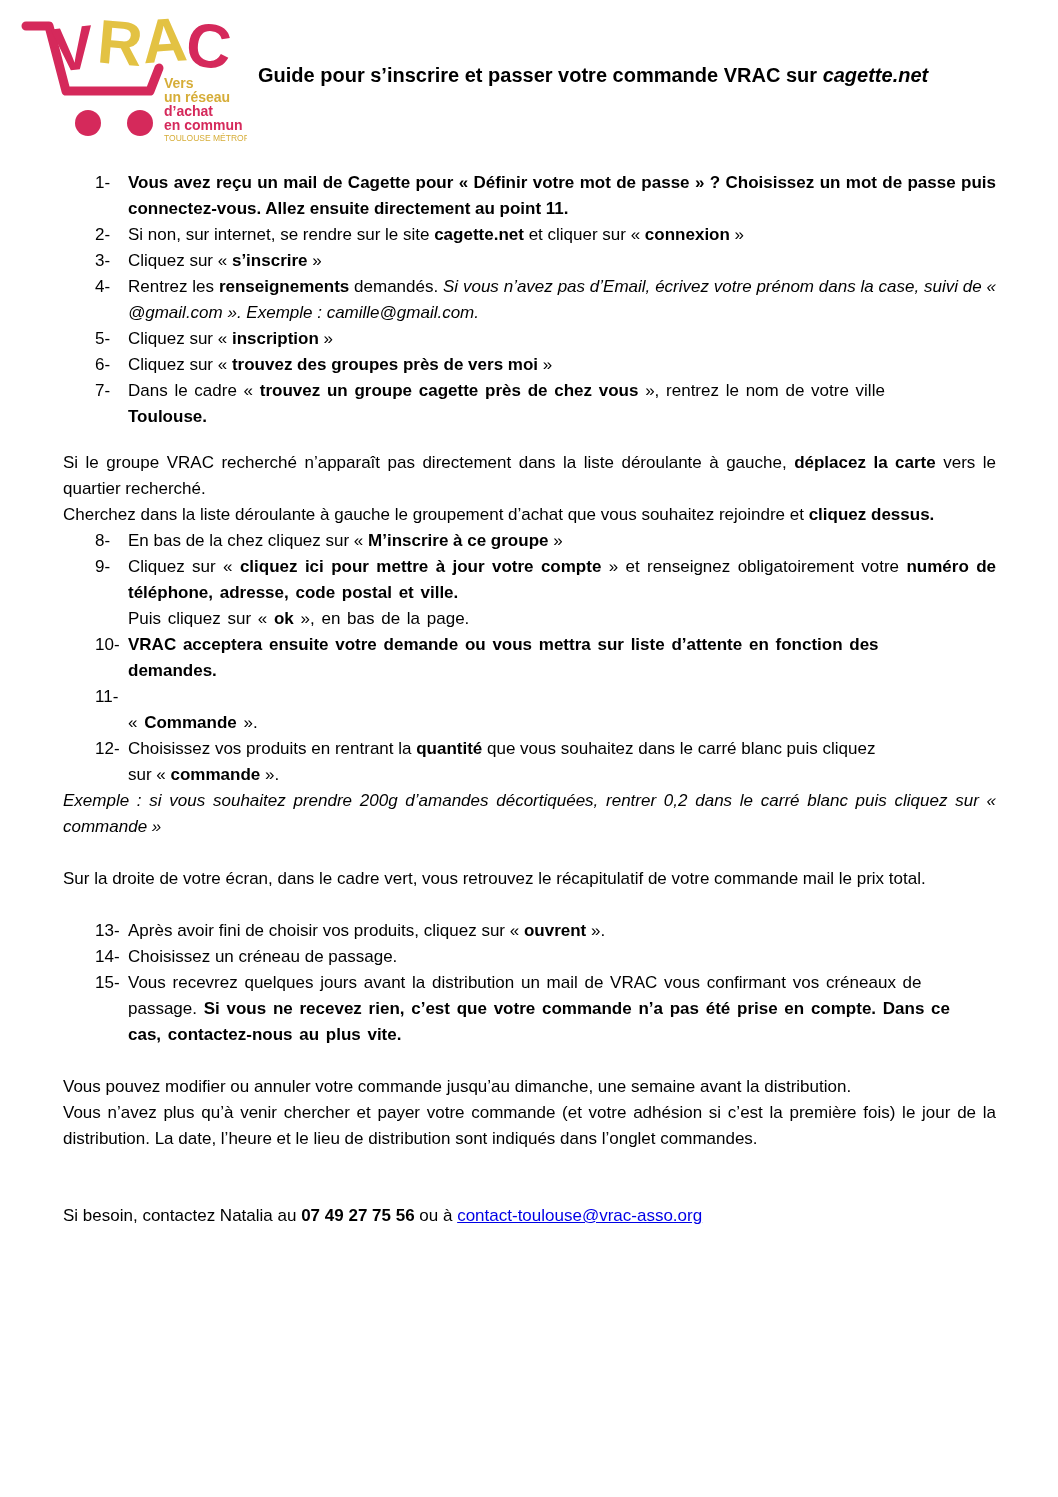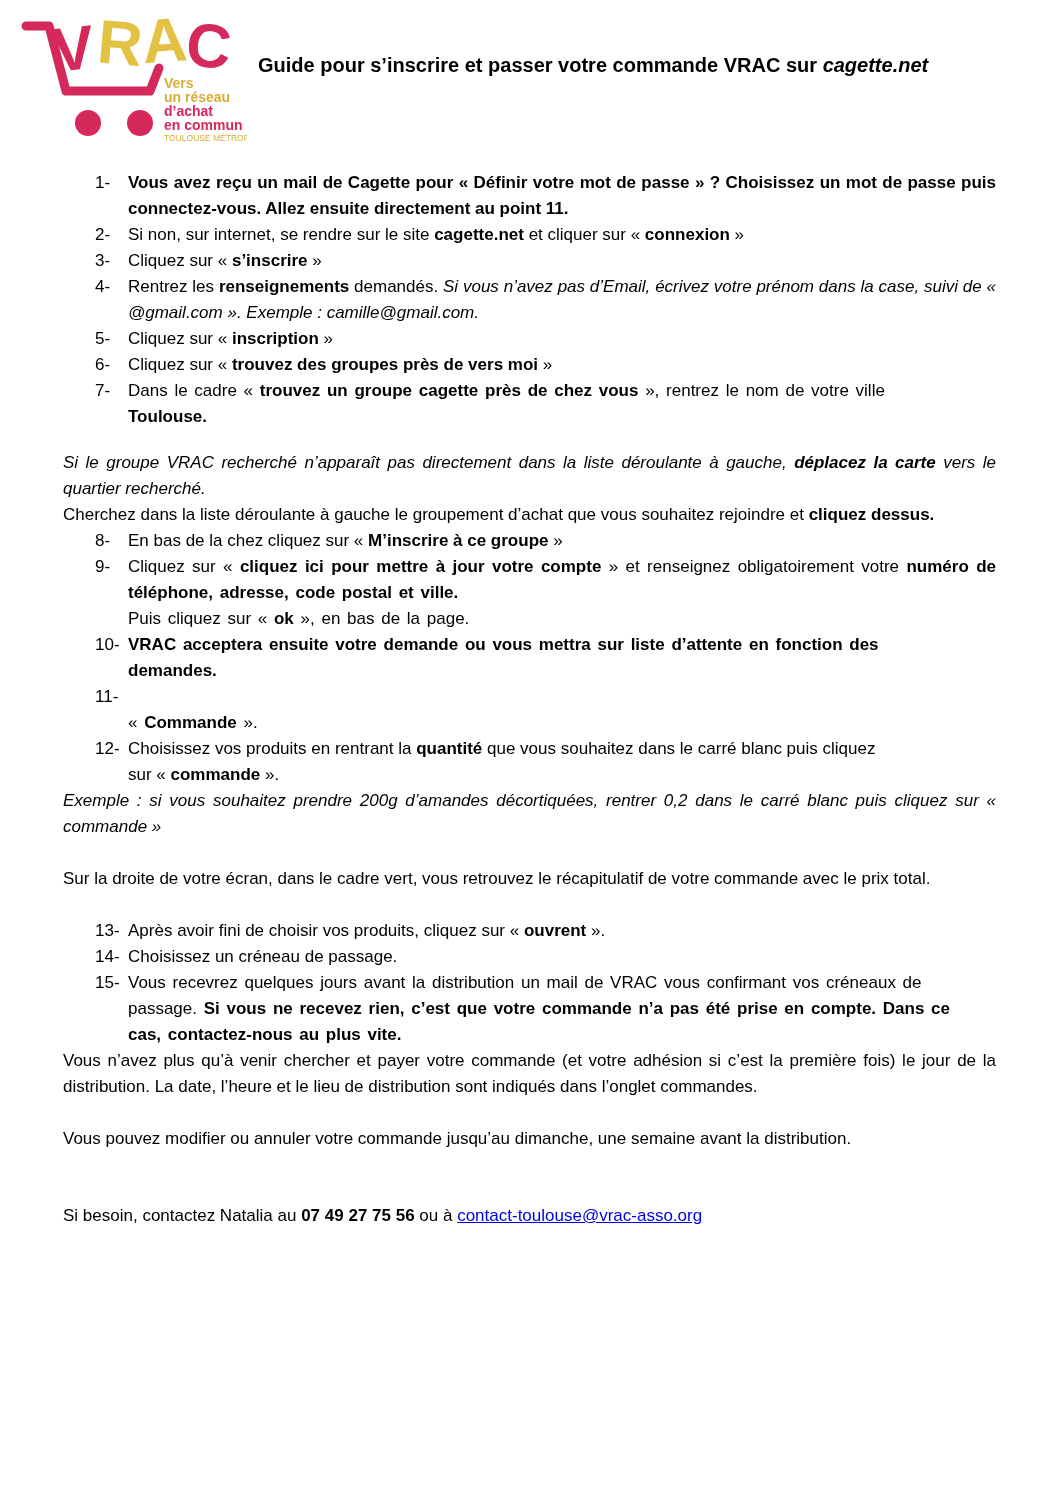--- a/index.html
+++ b/index.html
@@ -9,38 +9,38 @@
     height:1497px;
     margin:0 auto;
     background:#ffffff;
     font-family:"Liberation Sans", sans-serif;
     color:#000;
     overflow:hidden;
   }
   
   .logo-wrap{position:absolute;left:12px;top:4px;width:235px;height:140px;}
   .doc-title{
-    position:absolute;left:258px;top:52px;width:760px;
+    position:absolute;left:258px;top:62px;width:760px;
     font-size:20px;line-height:26px;font-weight:bold;color:#000;
   }
   .doc-title .em{font-style:italic;}
   
   .content{
     position:absolute;left:63px;right:62px;top:170px;
     font-size:17px;line-height:26px;
   }
   .block{margin:0;}
   .p{text-align:justify;}
   .li{display:flex;margin-left:32px;}
   .li .num{flex:0 0 33px;}
   .li .txt{flex:1;text-align:justify;}
   .b{font-weight:bold;}
   .i{font-style:italic;}
   .spread{word-spacing:2px;}
-  .gap-sm{margin-top:20px;font-style:italic;}
+  .gap-sm{margin-top:20px;}
   .gap-md{margin-top:26px;}
   .gap-lg{margin-top:51px;}
   a{color:var(--link,#0000e6);text-decoration:underline;cursor:pointer;}
 </style>
 </head>
 <body>
 
 <div class="page">
 
   <div class="logo-wrap">
@@ -116,31 +116,31 @@
       </div>
       <div class="block li spread">
         <span class="num">11-</span>
         <div class="txt"><br><span>« </span><span class="b">Commande</span><span> ».</span></div>
       </div>
       <div class="block li">
         <span class="num">12-</span>
         <div class="txt"><span>Choisissez vos produits en rentrant la </span><span class="b">quantité</span><span> que vous souhaitez dans le carré blanc puis cliquez</span><br><span>sur « </span><span class="b">commande</span><span> ».</span></div>
       </div>
       <div class="block p"><span class="txt"><span class="i">Exemple : si vous souhaitez prendre 200g d’amandes décortiquées, rentrer 0,2 dans le carré blanc puis cliquez sur « commande »</span></span></div>
-      <div class="block p gap-md"><span class="txt"><span>Sur la droite de votre écran, dans le cadre vert, vous retrouvez le récapitulatif de votre commande avec le prix total.</span></span></div>
+      <div class="block p gap-md"><span class="txt"><span>Sur la droite de votre écran, dans le cadre vert, vous retrouvez le récapitulatif de votre commande mail le prix total.</span></span></div>
       <div class="block li gap-md">
         <span class="num">13-</span>
         <div class="txt"><span>Après avoir fini de choisir vos produits, cliquez sur « </span><span class="b">ouvrent</span><span> ».</span></div>
       </div>
       <div class="block li">
         <span class="num">14-</span>
         <div class="txt"><span>Choisissez un créneau de passage.</span></div>
       </div>
       <div class="block li spread">
         <span class="num">15-</span>
         <div class="txt"><span>Vous recevrez quelques jours avant la distribution un mail de VRAC vous confirmant vos créneaux de</span><br><span>passage. </span><span class="b">Si vous ne recevez rien, c’est que votre commande n’a pas été prise en compte. Dans ce</span><br><span class="b">cas, contactez-nous au plus vite.</span></div>
       </div>
+      <div class="block p gap-md"><span class="txt"><span>Vous pouvez modifier ou annuler votre commande jusqu’au dimanche, une semaine avant la distribution.</span></span></div>
       <div class="block p"><span class="txt"><span>Vous n’avez plus qu’à venir chercher et payer votre commande (et votre adhésion si c’est la première fois) le jour de la distribution. La date, l’heure et le lieu de distribution sont indiqués dans l’onglet commandes.</span></span></div>
-      <div class="block p gap-md"><span class="txt"><span>Vous pouvez modifier ou annuler votre commande jusqu’au dimanche, une semaine avant la distribution.</span></span></div>
       <div class="block p gap-lg"><span class="txt"><span>Si besoin, contactez Natalia au </span><span class="b">07 49 27 75 56</span><span> ou à </span><a href="#">contact-toulouse@vrac-asso.org</a></span></div>
     </div>
 
 </div>
 
 </body></html>

